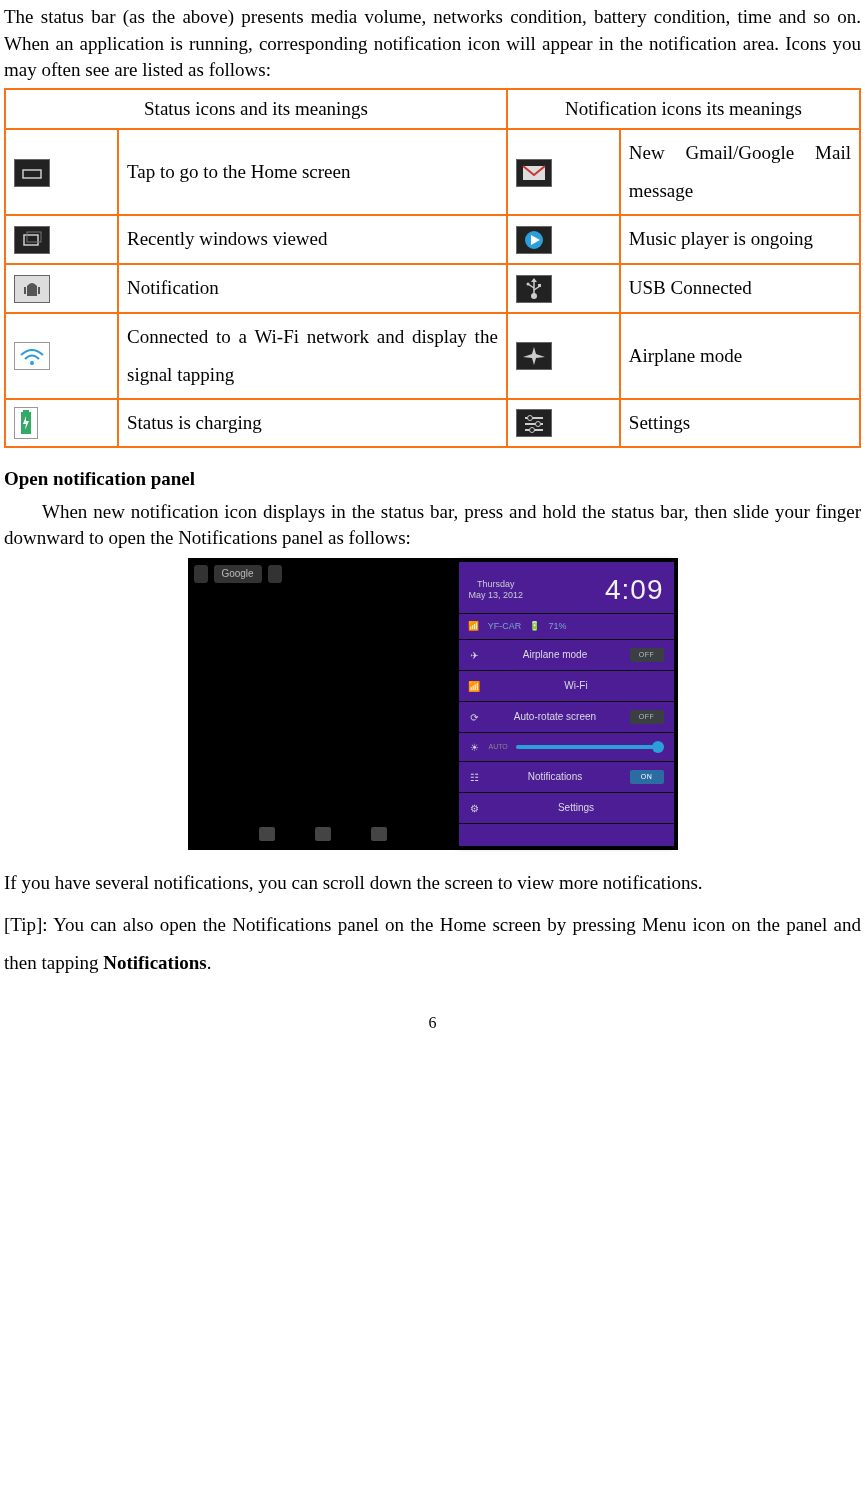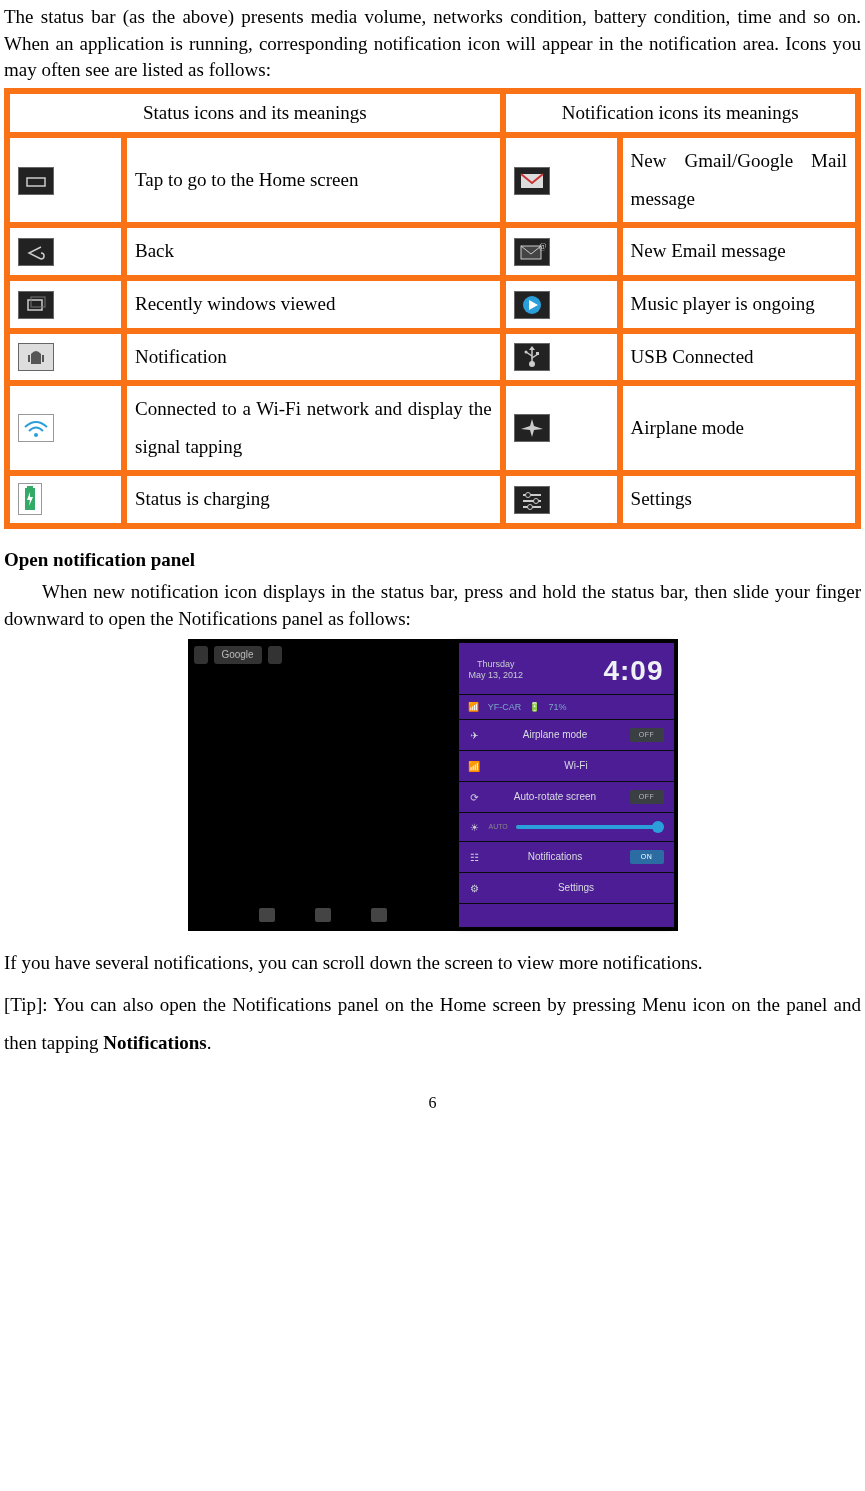--- a/index.html
+++ b/index.html
@@ -15,21 +15,21 @@
   p.intro {
     text-align: justify;
     margin: 0 0 4px 0;
   }
   table.icons {
     border-collapse: collapse;
     width: 100%;
     margin-top: 2px;
   }
   table.icons td {
-    border: 6px solid #f97316;
+    border: 2px solid #f97316;
     padding: 4px 8px;
     vertical-align: middle;
   }
   table.icons td.head {
     text-align: center;
     padding: 6px 8px;
   }
   td.iconcell {
     width: 95px;
     text-align: left;
@@ -89,21 +89,21 @@
     font-family: Arial, sans-serif;
     font-size: 10px;
     box-shadow: -2px 0 6px rgba(0,0,0,.6);
   }
   .panel .datebar {
     display:flex; justify-content: space-between; align-items:center;
     padding: 8px 10px 4px 10px;
     border-bottom: 1px solid #0a0b0c;
   }
   .panel .date { font-size: 9px; line-height:1.2; color:#c8ccd0;}
-  .panel .clock { font-size: 28px; font-weight:700; letter-spacing:1px; color:#eef2f5;}
+  .panel .clock { font-size: 28px; font-weight:400; letter-spacing:1px; color:#eef2f5;}
   .panel .statrow {
     padding: 6px 10px;
     font-size:9px; color:#7aa7c7;
     border-bottom: 1px solid #0a0b0c;
     display:flex; gap:8px; align-items:center;
   }
   .panel .row {
     display:flex; align-items:center; gap:8px;
     padding: 8px 10px;
     border-bottom: 1px solid #0a0b0c;
@@ -154,32 +154,20 @@
               <rect x="8" y="10" width="18" height="8" fill="none" stroke="#ccc" stroke-width="1.5"></rect>
             </svg></span></td>
     <td class="meaning">Tap to go to the Home screen</td>
     <td class="iconcell"><span class="iconbox"><svg width="34" height="26">
               <rect x="6" y="6" width="22" height="14" fill="#ddd"></rect>
               <polyline points="6,6 17,15 28,6" fill="none" stroke="#c33" stroke-width="2"></polyline>
             </svg></span></td>
     <td class="meaning">New Gmail/Google Mail message</td>
   </tr>
 
-  <tr>
-    <td class="iconcell"><span class="iconbox"><svg width="34" height="26">
-              <path d="M22 8 L10 14 L22 20 M22 14 C26 14 26 20 22 20" fill="none" stroke="#ccc" stroke-width="1.5"></path>
-            </svg></span></td>
-    <td class="meaning single">Back</td>
-    <td class="iconcell"><span class="iconbox"><svg width="34" height="26">
-              <rect x="6" y="7" width="20" height="13" fill="#444" stroke="#ccc"></rect>
-              <polyline points="6,7 16,15 26,7" fill="none" stroke="#ccc"></polyline>
-              <text x="24" y="10" font-size="8" fill="#ccc">@</text>
-            </svg></span></td>
-    <td class="meaning single">New Email message</td>
-  </tr>
 
   <tr>
     <td class="iconcell"><span class="iconbox"><svg width="34" height="26">
               <rect x="9" y="8" width="14" height="10" fill="none" stroke="#ccc" stroke-width="1.5"></rect>
               <rect x="12" y="5" width="14" height="10" fill="none" stroke="#777" stroke-width="1"></rect>
             </svg></span></td>
     <td class="meaning single">Recently windows viewed</td>
     <td class="iconcell"><span class="iconbox"><svg width="34" height="26">
               <circle cx="17" cy="13" r="9" fill="#2b9fd9"></circle>
               <polygon points="14,8 14,18 23,13" fill="#fff"></polygon>

